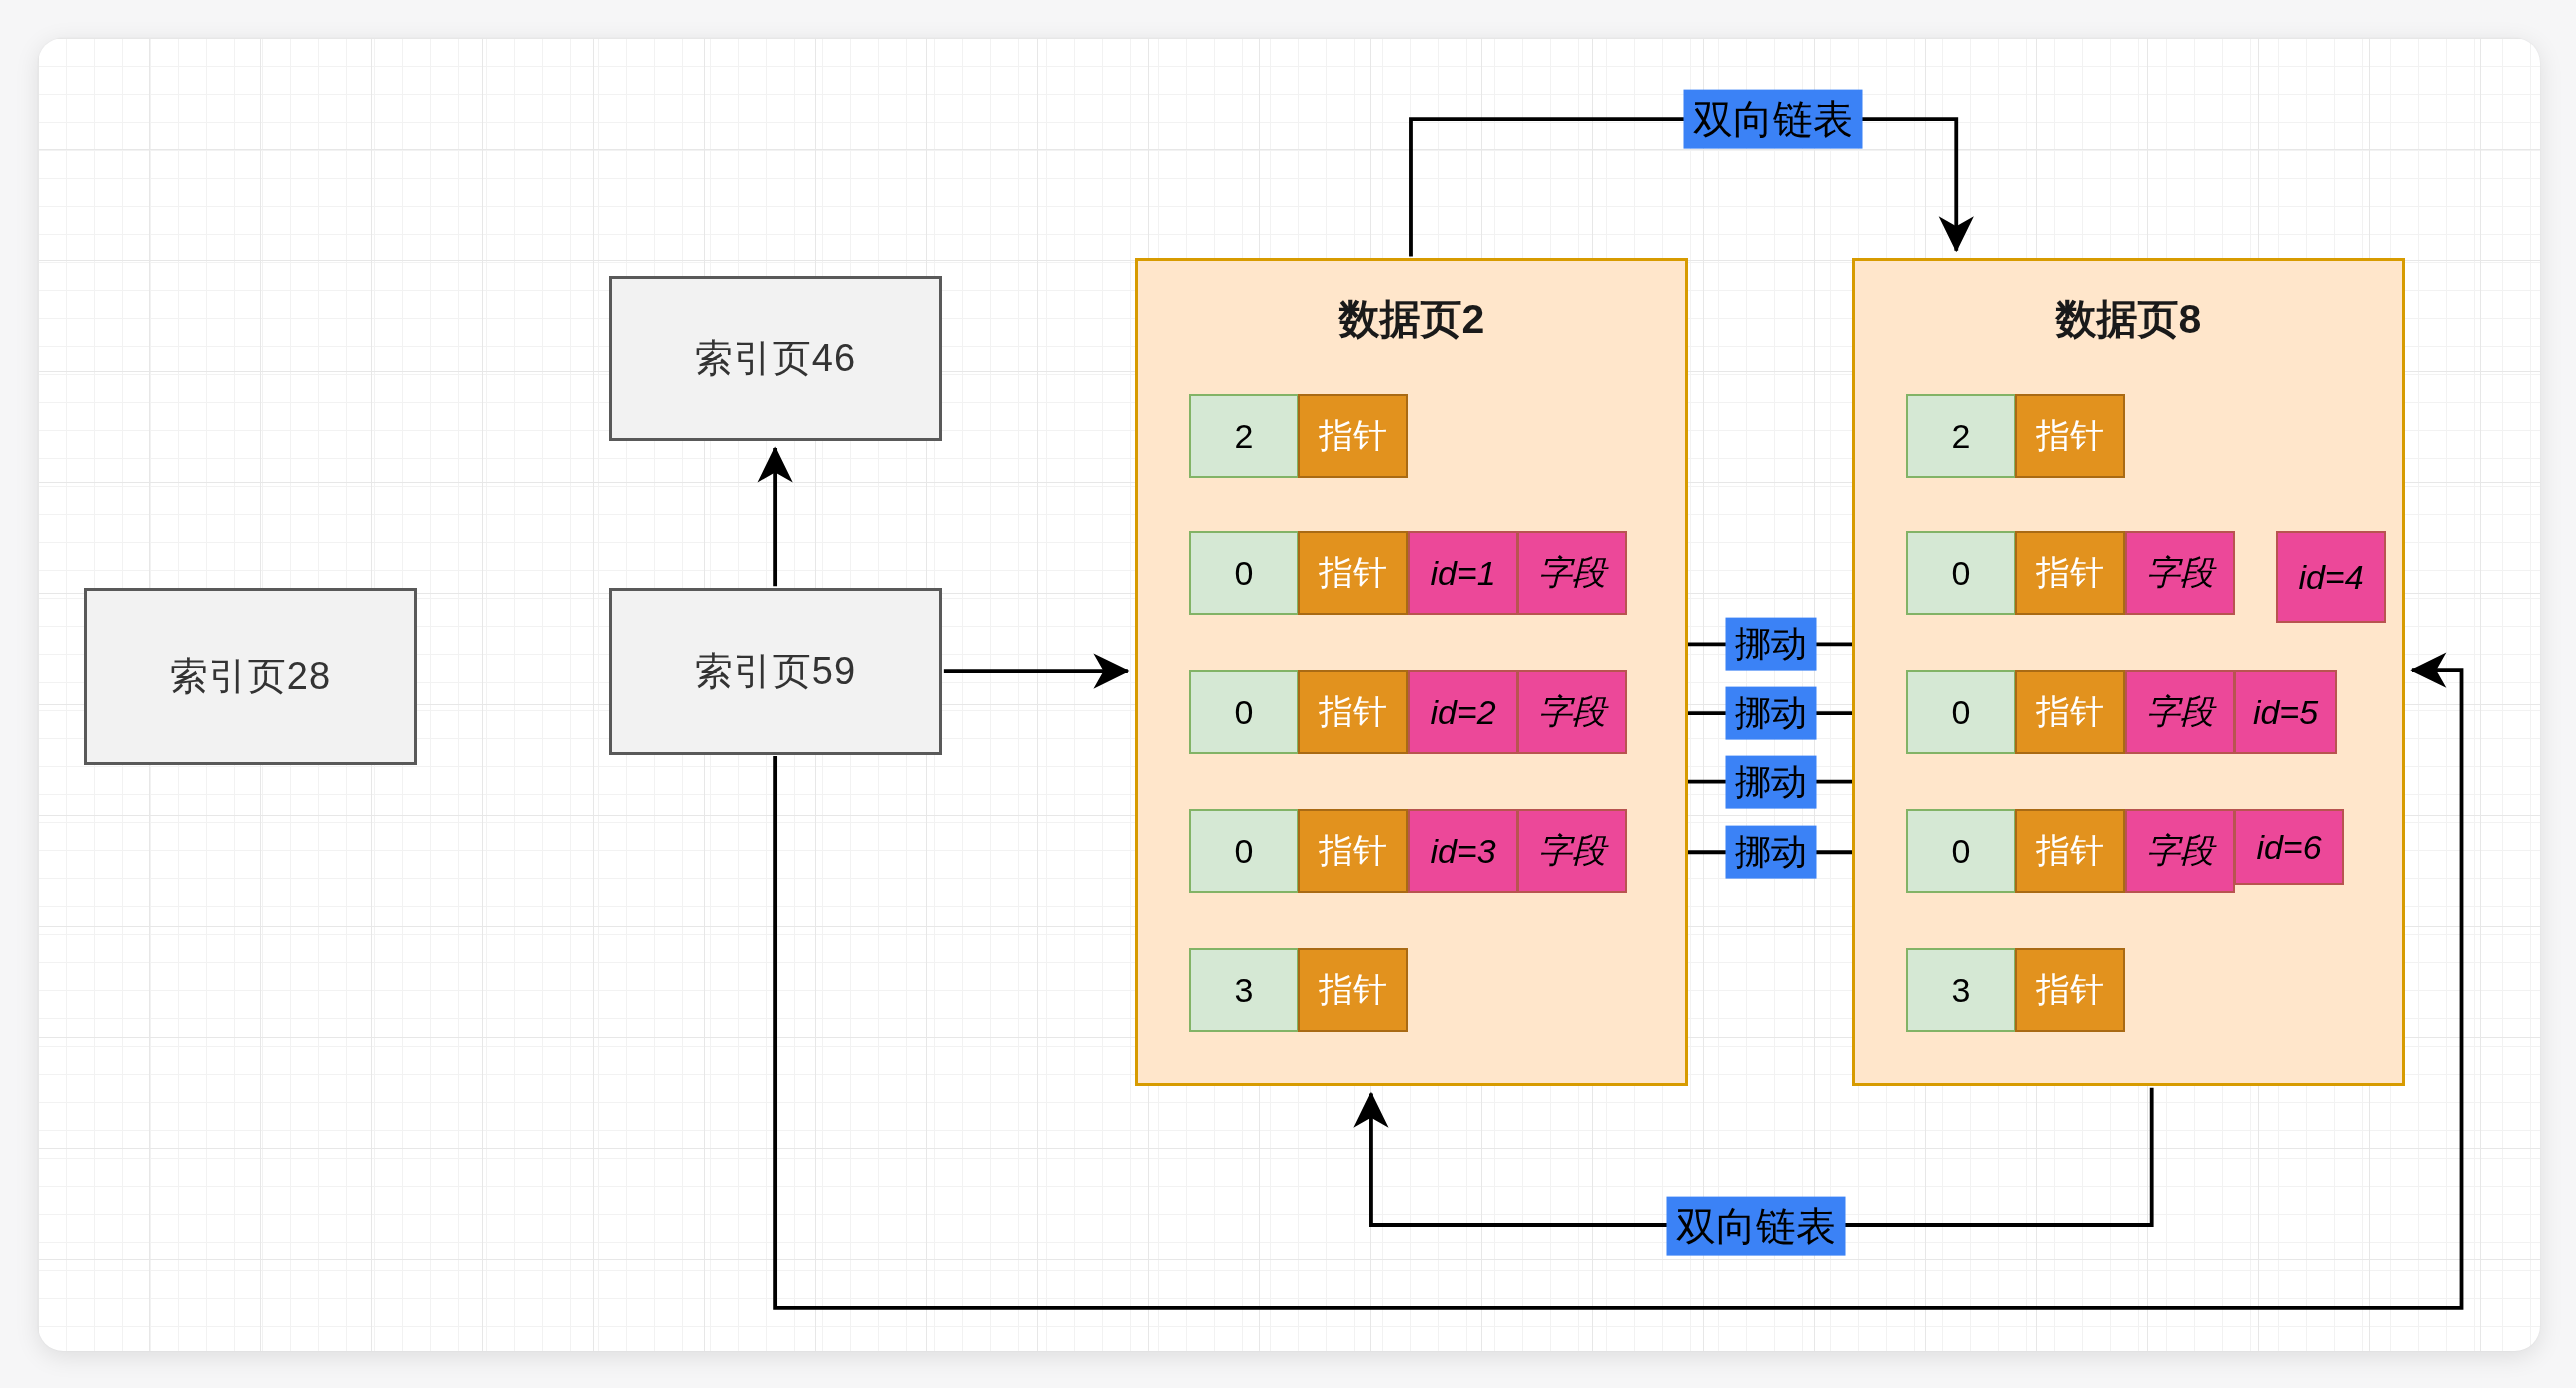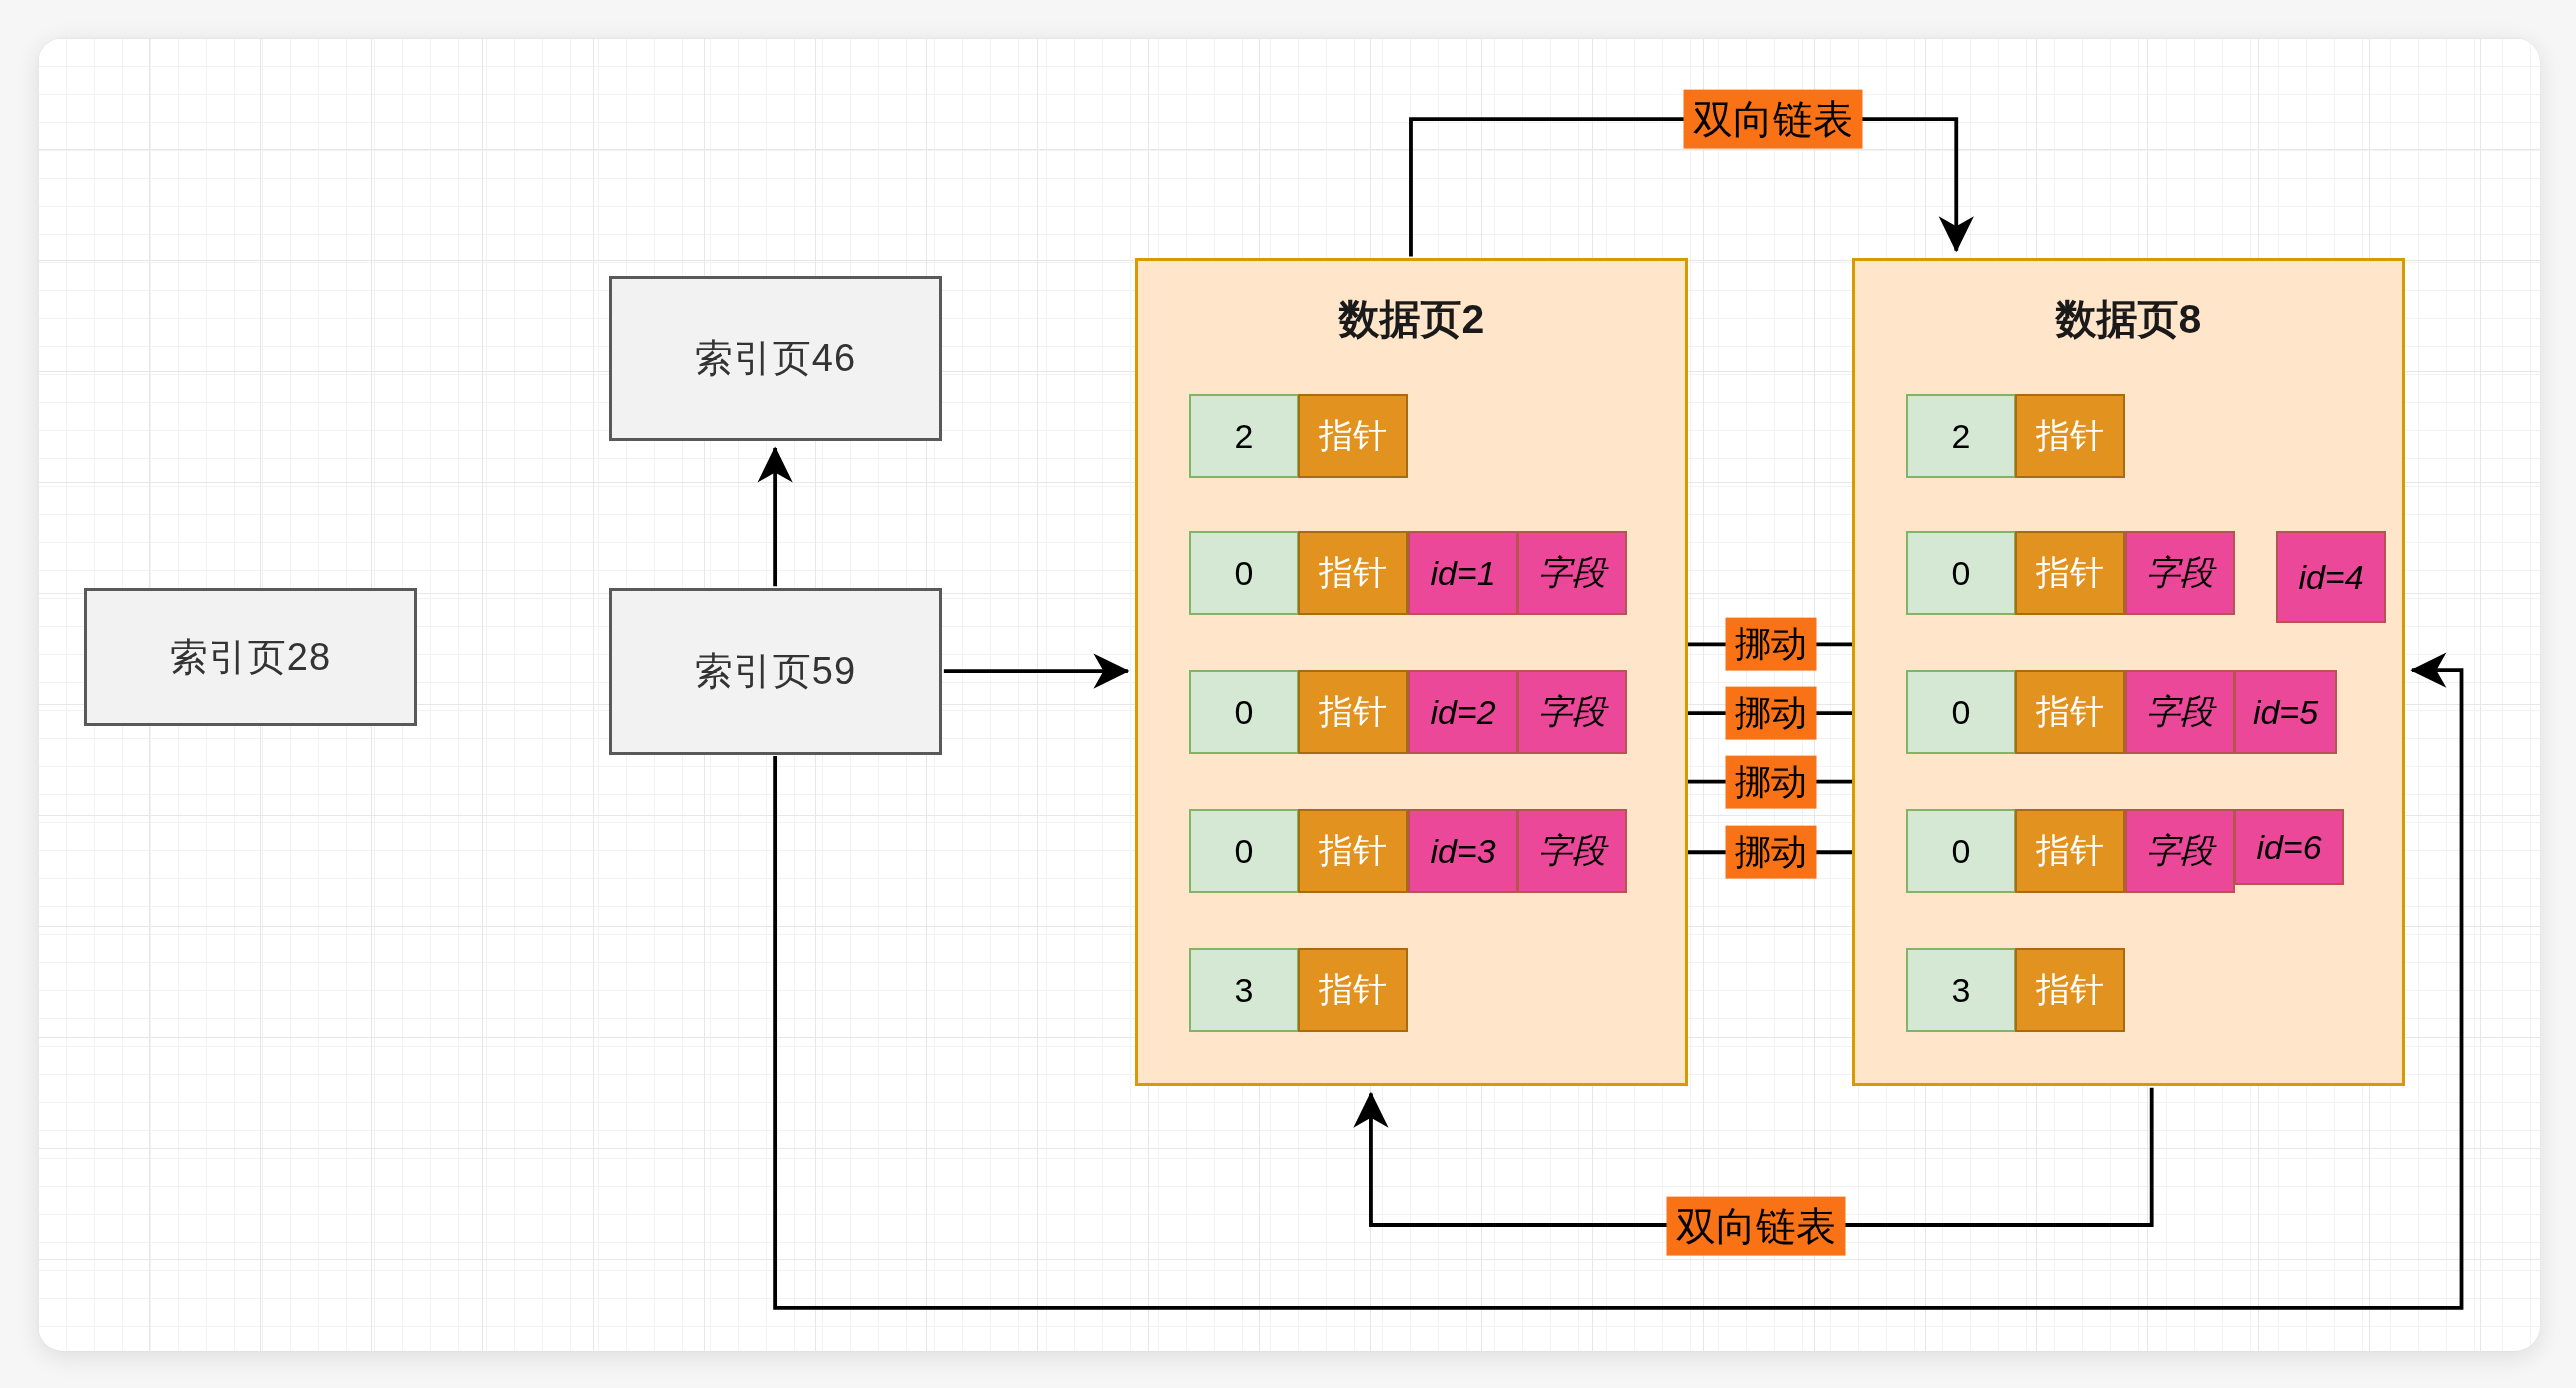--- a/index.html
+++ b/index.html
@@ -23,21 +23,21 @@
   .datapage{background:#ffe6cb;border:3.8px solid #d79b00;}
   .dp-title{position:absolute;left:0;right:0;top:30.5px;text-align:center;
     font-size:41px;font-weight:600;color:#1a1a1a;}
   .cell{position:absolute;box-sizing:border-box;display:flex;align-items:center;
     justify-content:center;font-size:34px;color:#000;}
   .c-green{background:#d5e8d4;border:2.9px solid #82b366;}
   .c-orange{background:#e2921e;border:2.9px solid #a96a14;color:#fff;}
   .c-pink{background:#ec4899;border:2.9px solid #b85450;font-style:italic;}
   svg.wires{position:absolute;left:0;top:0;width:2576px;height:1388px;pointer-events:none;}
   svg.wires path{pointer-events:stroke;}
-  .edge-label{position:absolute;transform:translate(-50%,-50%);background:#f97316;
+  .edge-label{position:absolute;transform:translate(-50%,-50%);background:#3b82f6;
     padding:1.9px 9.5px;color:#000;white-space:nowrap;}
   .lbl-dll{font-size:40px;}
   .lbl-move{font-size:36px;}
 </style>
 </head>
 <body>
 
 <div id="stage">
   <div id="canvas"></div>
 
@@ -63,21 +63,21 @@
       <path d="M1419,793 L1419,843" marker-end="url(#arr)"></path>
       <path d="M1419,939 L1419,989" marker-end="url(#arr)"></path>
 
       <path d="M2172,503 L2172,551" marker-end="url(#arr)"></path>
       <path d="M2172,647 L2172,697" marker-end="url(#arr)"></path>
       <path d="M2172,793 L2172,843" marker-end="url(#arr)"></path>
       <path d="M2172,939 L2172,989" marker-end="url(#arr)"></path>
     </g>
   </svg>
 
-  <div class="abs idxbox" style="left:84px;top:588px;width:333px;height:138px;">
+  <div class="abs idxbox" style="left:84px;top:588px;width:333px;height:177px;">
     <span>索引页28</span>
   </div>
   <div class="abs idxbox" style="left:609px;top:276px;width:333px;height:165px;text-align:center;">
     <span>索引页46</span>
   </div>
   <div class="abs idxbox" style="left:609px;top:588px;width:333px;height:167px;">
     <span>索引页59</span>
   </div>
 
   <div class="abs datapage" style="left:1135px;top:258px;width:553px;height:828px;">

